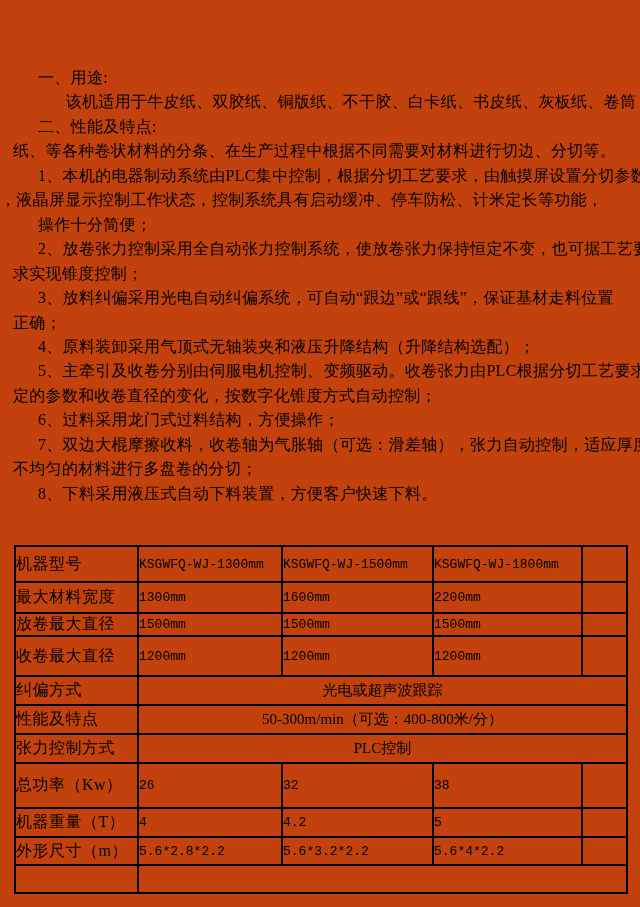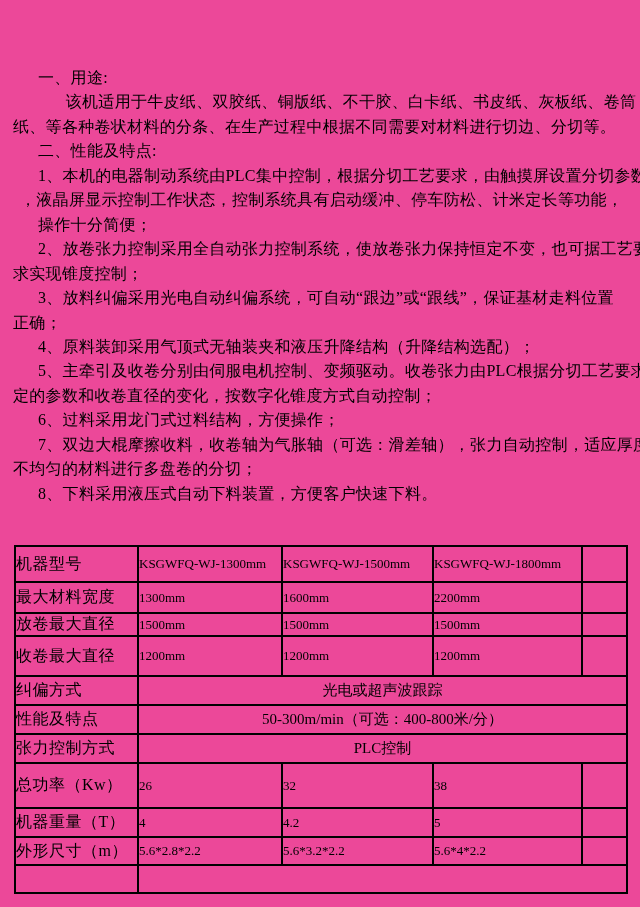--- a/index.html
+++ b/index.html
@@ -4,41 +4,41 @@
 <style>
   html, body {
     margin: 0;
     padding: 0;
     background: #ffffff;
   }
   .page {
     position: relative;
     width: 640px;
     height: 907px;
-    background: #ec4899;
+    background: #c2410c;
     color: #000000;
     font-family: "Liberation Serif", "DejaVu Serif", serif;
     overflow: hidden;
   }
   .text-block {
     position: absolute;
     top: 66px;
     left: 0;
     right: 0;
   }
   .line {
     font-size: 16px;
     line-height: 24.45px;
     white-space: nowrap;
     letter-spacing: 0.3px;
   }
   .indent-heading { margin-left: 38px; }
   .indent-first   { margin-left: 62px; text-align: center; }
   .indent-wrap    { margin-left: 13px; }
-  .indent-hang    { margin-left: 20px; }
+  .indent-hang    { margin-left: 0; }
 
   table.spec {
     position: absolute;
     top: 545px;
     left: 14px;
     border-collapse: collapse;
     table-layout: fixed;
     width: 614px;
   }
   table.spec td {
@@ -46,39 +46,39 @@
     padding: 0;
     vertical-align: middle;
     overflow: hidden;
   }
   td.t-label {
     font-size: 16px;
     padding-left: 9px;
     letter-spacing: 0.5px;
   }
   td.t-val {
-    font-family: Liberation Serif, serif;
+    font-family: Liberation Mono, monospace;
     font-size: 13px;
     padding-left: 10px;
   }
   td.t-merged {
     font-size: 15px;
     text-align: center;
     padding-right: 140px;
   }
 </style>
 </head>
 <body>
 
 <div class="page">
   <div class="text-block" id="text-block">
       <div class="line indent-heading">一、用途:</div>
       <div class="line indent-first">该机适用于牛皮纸、双胶纸、铜版纸、不干胶、白卡纸、书皮纸、灰板纸、卷筒</div>
+      <div class="line indent-heading">二、性能及特点:</div>
       <div class="line indent-wrap">纸、等各种卷状材料的分条、在生产过程中根据不同需要对材料进行切边、分切等。</div>
-      <div class="line indent-heading">二、性能及特点:</div>
       <div class="line indent-heading">1、本机的电器制动系统由PLC集中控制，根据分切工艺要求，由触摸屏设置分切参数</div>
       <div class="line indent-hang">，液晶屏显示控制工作状态，控制系统具有启动缓冲、停车防松、计米定长等功能，</div>
       <div class="line indent-heading">操作十分简便；</div>
       <div class="line indent-heading">2、放卷张力控制采用全自动张力控制系统，使放卷张力保持恒定不变，也可据工艺要</div>
       <div class="line indent-wrap">求实现锥度控制；</div>
       <div class="line indent-heading">3、放料纠偏采用光电自动纠偏系统，可自动“跟边”或“跟线”，保证基材走料位置</div>
       <div class="line indent-wrap">正确；</div>
       <div class="line indent-heading">4、原料装卸采用气顶式无轴装夹和液压升降结构（升降结构选配）；</div>
       <div class="line indent-heading">5、主牵引及收卷分别由伺服电机控制、变频驱动。收卷张力由PLC根据分切工艺要求设</div>
       <div class="line indent-wrap">定的参数和收卷直径的变化，按数字化锥度方式自动控制；</div>

